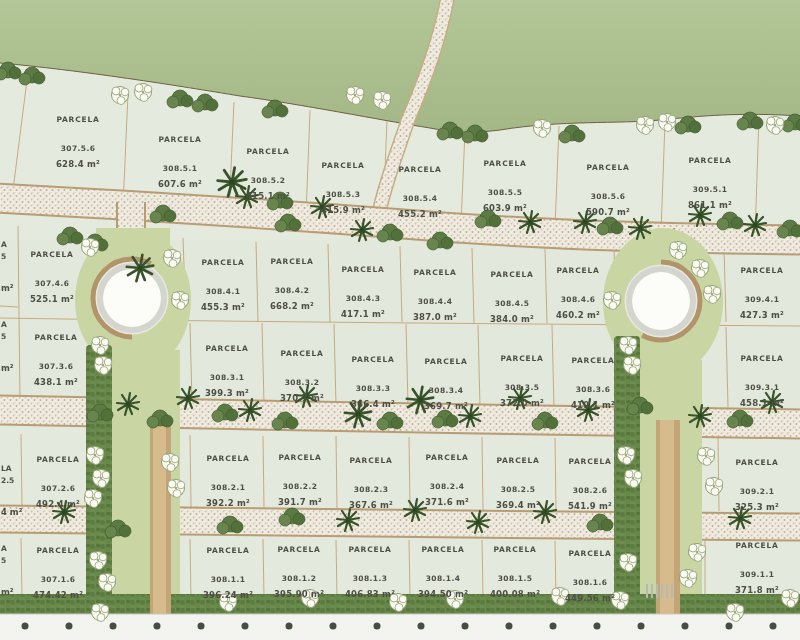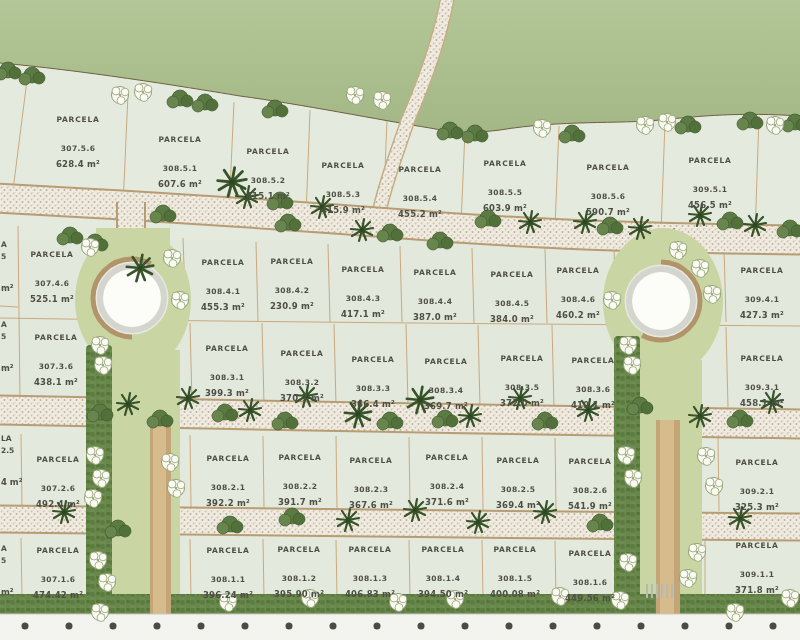--- a/index.html
+++ b/index.html
@@ -310,36 +310,36 @@
         <div class="area">603.9 m²</div>
       </div>
       <div class="parcel-label" style="left: 608px; top: 163px;">
         <div class="w">PARCELA</div>
         <div class="pid">308.5.6</div>
         <div class="area">590.7 m²</div>
       </div>
       <div class="parcel-label" style="left: 710px; top: 156px;">
         <div class="w">PARCELA</div>
         <div class="pid">309.5.1</div>
-        <div class="area">456.5 m²</div>
+        <div class="area">861.1 m²</div>
       </div>
       <div class="parcel-label" style="left: 52px; top: 250px;">
         <div class="w">PARCELA</div>
         <div class="pid">307.4.6</div>
         <div class="area">525.1 m²</div>
       </div>
       <div class="parcel-label" style="left: 223px; top: 258px;">
         <div class="w">PARCELA</div>
         <div class="pid">308.4.1</div>
         <div class="area">455.3 m²</div>
       </div>
       <div class="parcel-label" style="left: 292px; top: 257px;">
         <div class="w">PARCELA</div>
         <div class="pid">308.4.2</div>
-        <div class="area">230.9 m²</div>
+        <div class="area">668.2 m²</div>
       </div>
       <div class="parcel-label" style="left: 363px; top: 265px;">
         <div class="w">PARCELA</div>
         <div class="pid">308.4.3</div>
         <div class="area">417.1 m²</div>
       </div>
       <div class="parcel-label" style="left: 435px; top: 268px;">
         <div class="w">PARCELA</div>
         <div class="pid">308.4.4</div>
         <div class="area">387.0 m²</div>
@@ -482,21 +482,21 @@
       <div class="edge-frag" style="top: 240px;">
         <div class="w">A</div>
         <div class="pid">5</div>
         <div class="area">m²</div>
       </div>
       <div class="edge-frag" style="top: 320px;">
         <div class="w">A</div>
         <div class="pid">5</div>
         <div class="area">m²</div>
       </div>
-      <div class="edge-frag" style="top: 434px;">
+      <div class="edge-frag" style="top: 464px;">
         <div class="w">LA</div>
         <div class="pid">2.5</div>
         <div class="area">4 m²</div>
       </div>
       <div class="edge-frag" style="top: 544px;">
         <div class="w">A</div>
         <div class="pid">5</div>
         <div class="area">m²</div>
       </div>
     </div>

